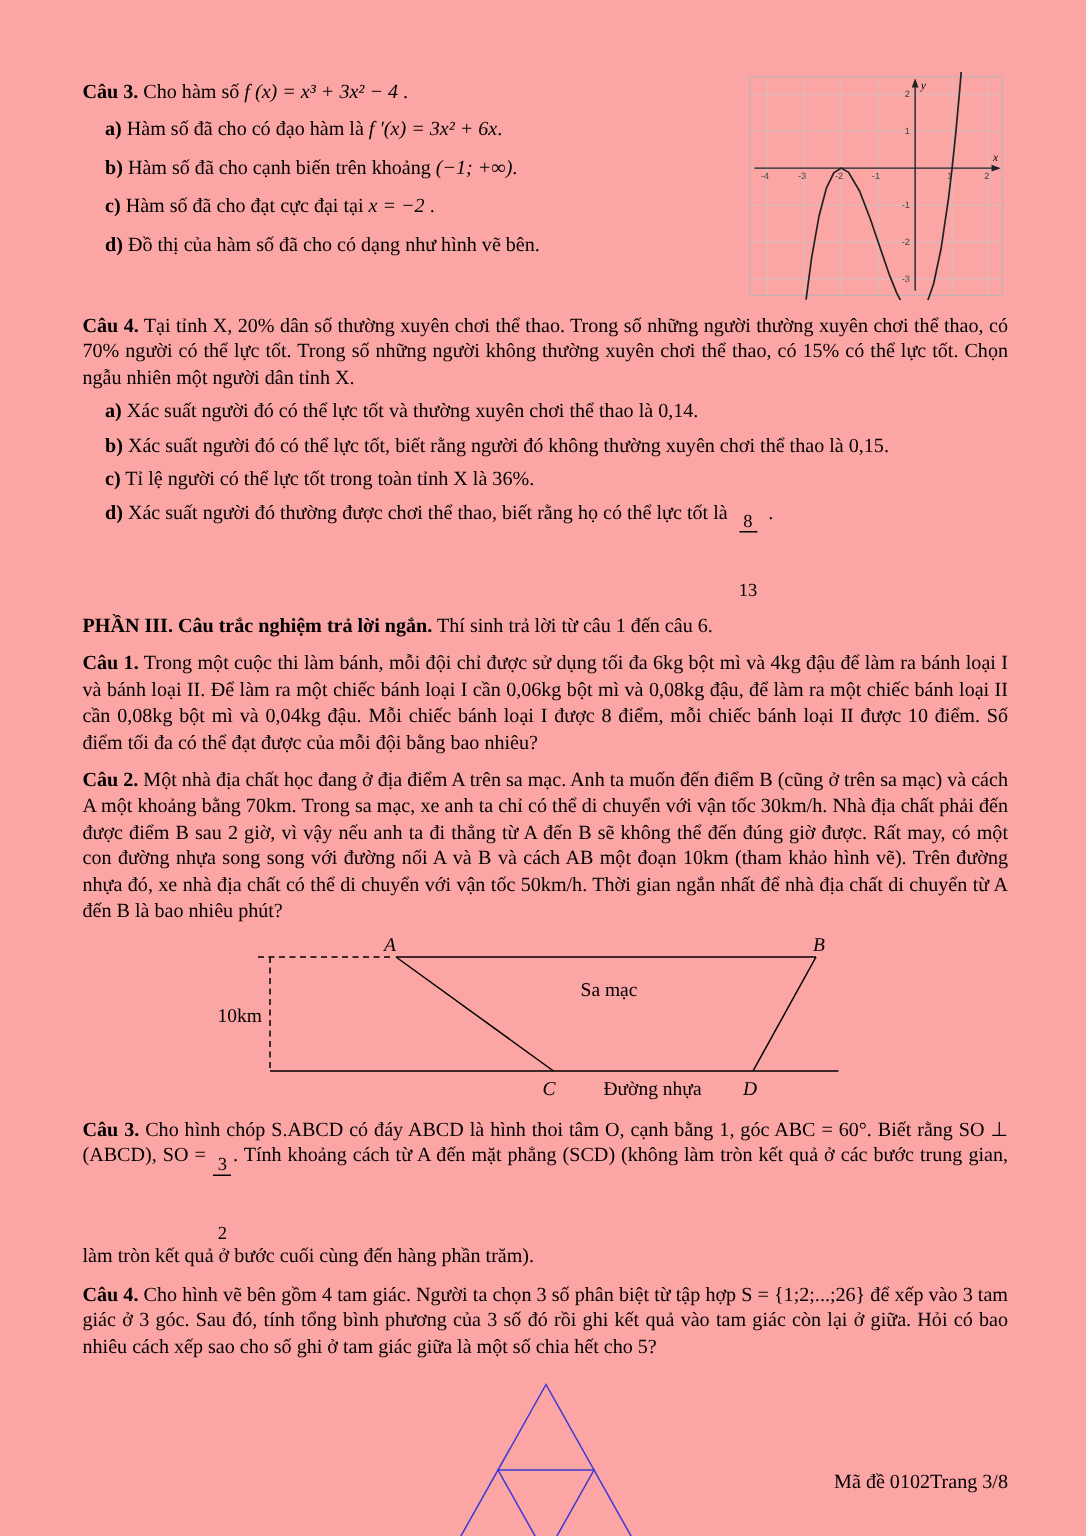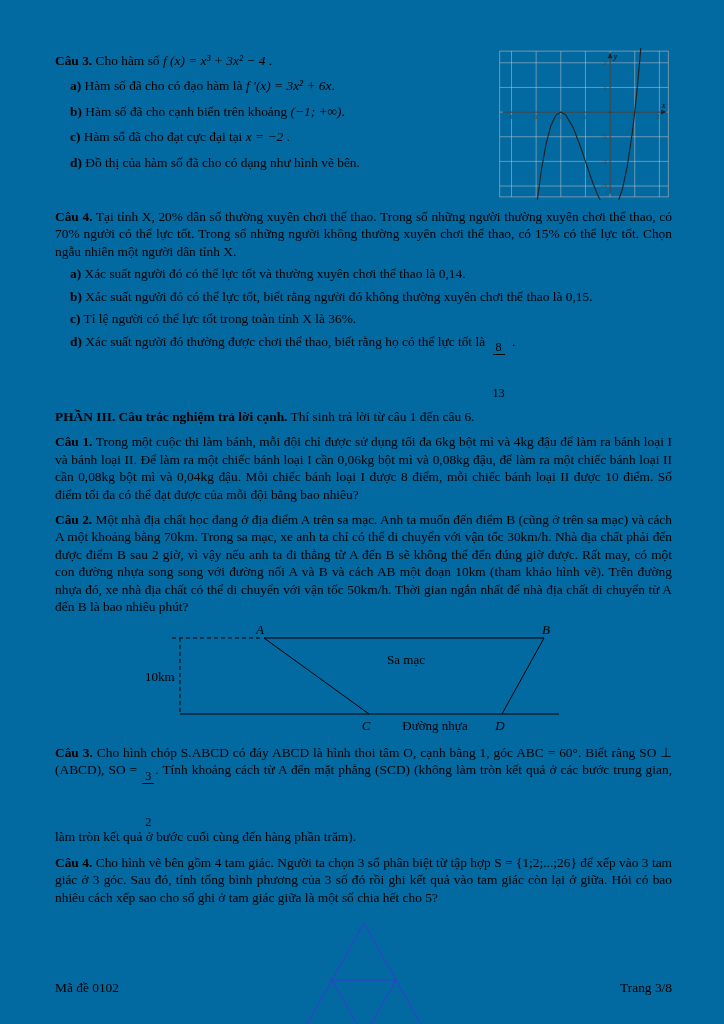--- a/index.html
+++ b/index.html
@@ -1,19 +1,19 @@
 <!DOCTYPE html>
 <html><head>
 <meta charset="utf-8">
 <style>
   html,body{margin:0;padding:0;background:#ffffff;}
   .page{
     position:relative;
     width:724px;height:1024px;
-    background:#0369a1;
+    background:#fca5a5;
     box-sizing:border-box;
     padding:52px 52px 0 55px;
     font-family:"Liberation Serif", serif;
     font-size:13.4px;
     line-height:1.3;
     color:#000;
     overflow:hidden;
   }
   p{margin:0;text-align:justify;}
   .qblock{margin-top:8px;}
@@ -29,21 +29,21 @@
   .frac .den{padding:0 3px;display:block;margin-top:32px;}
   .q3row{display:flex;align-items:flex-start;gap:10px;}
   .q3row .qtext{flex:1;}
   .q3row .opt{margin-top:8px;}
   .graph-box{width:176px;flex:0 0 auto;margin-top:-4px;}
   .graph-box svg{display:block;width:176px;height:152px;}
   .fig-desert{display:block;margin:8px auto 2px auto;}
   .fig-triangle{display:block;margin:12px auto 0 auto;}
   .footer{
     position:absolute;left:55px;right:52px;bottom:28px;
-    display:flex;justify-content:space-between;
+    display:flex;justify-content:flex-end;
   }
   .plotlabel{font-family:"Liberation Serif", serif;font-style:italic;}
   .ticklabel{font-family:"Liberation Sans", sans-serif;fill:#444;}
   .figtext{font-family:"Liberation Serif", serif;}
   .figpoint{font-family:"Liberation Serif", serif;font-style:italic;}
 </style>
 </head>
 <body>
 
 <div class="page">
@@ -104,21 +104,21 @@
     <p><b>Câu 4.</b><span> Tại tỉnh X, 20% dân số thường xuyên chơi thể thao. Trong số những người thường xuyên chơi thể thao, có 70% người có thể lực tốt. Trong số những người không thường xuyên chơi thể thao, có 15% có thể lực tốt. Chọn ngẫu nhiên một người dân tỉnh X.</span></p>
     <p class="opt"><b>a)</b><span> Xác suất người đó có thể lực tốt và thường xuyên chơi thể thao là 0,14.</span></p>
     <p class="opt"><b>b)</b><span> Xác suất người đó có thể lực tốt, biết rằng người đó không thường xuyên chơi thể thao là 0,15.</span></p>
     <p class="opt"><b>c)</b><span> Tỉ lệ người có thể lực tốt trong toàn tỉnh X là 36%.</span></p>
     <p class="opt"><b>d)</b><span> Xác suất người đó thường được chơi thể thao, biết rằng họ có thể lực tốt là </span><span class="frac">
           <span class="num">8</span>
           <span class="den">13</span>
         </span><span> .</span></p>
   </section>
 
-  <p class="qblock"><b>PHẦN III. Câu trắc nghiệm trả lời cạnh.</b><span> Thí sinh trả lời từ câu 1 đến câu 6.</span></p>
+  <p class="qblock"><b>PHẦN III. Câu trắc nghiệm trả lời ngắn.</b><span> Thí sinh trả lời từ câu 1 đến câu 6.</span></p>
 
   <section class="qblock">
     <p><b>Câu 1.</b><span> Trong một cuộc thi làm bánh, mỗi đội chỉ được sử dụng tối đa 6kg bột mì và 4kg đậu để làm ra bánh loại I và bánh loại II. Để làm ra một chiếc bánh loại I cần 0,06kg bột mì và 0,08kg đậu, để làm ra một chiếc bánh loại II cần 0,08kg bột mì và 0,04kg đậu. Mỗi chiếc bánh loại I được 8 điểm, mỗi chiếc bánh loại II được 10 điểm. Số điểm tối đa có thể đạt được của mỗi đội bằng bao nhiêu?</span></p>
   </section>
 
   <section class="qblock">
     <p><b>Câu 2.</b><span> Một nhà địa chất học đang ở địa điểm A trên sa mạc. Anh ta muốn đến điểm B (cũng ở trên sa mạc) và cách A một khoảng bằng 70km. Trong sa mạc, xe anh ta chỉ có thể di chuyển với vận tốc 30km/h. Nhà địa chất phải đến được điểm B sau 2 giờ, vì vậy nếu anh ta đi thẳng từ A đến B sẽ không thể đến đúng giờ được. Rất may, có một con đường nhựa song song với đường nối A và B và cách AB một đoạn 10km (tham khảo hình vẽ). Trên đường nhựa đó, xe nhà địa chất có thể di chuyển với vận tốc 50km/h. Thời gian ngắn nhất để nhà địa chất di chuyển từ A đến B là bao nhiêu phút?</span></p>
     <svg class="fig-desert" width="440" height="112" viewBox="0 0 440 112">
       <g stroke="#000" stroke-width="1" fill="none">
         <line x1="28" y1="14" x2="118" y2="14" stroke-dasharray="4 3"></line>

